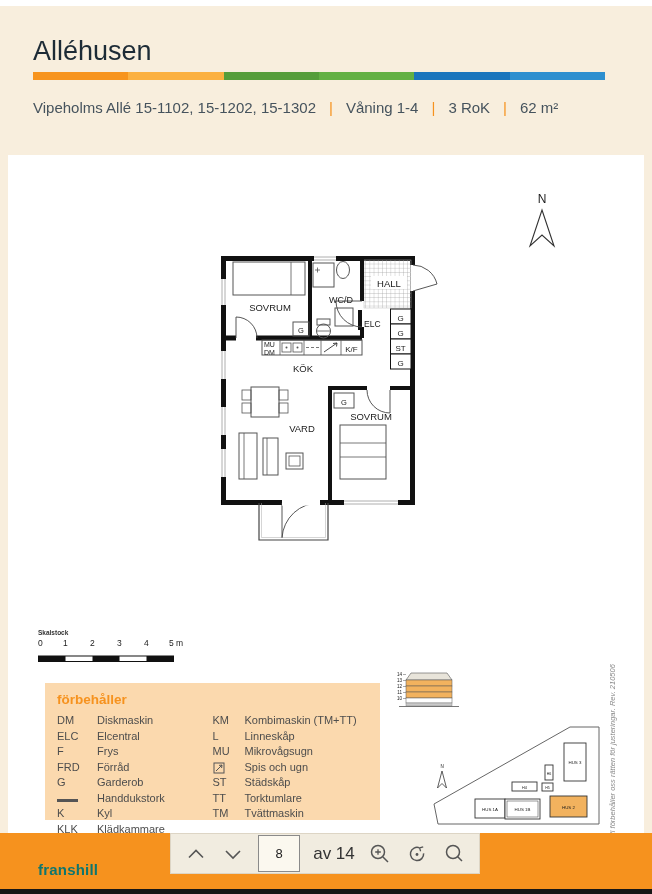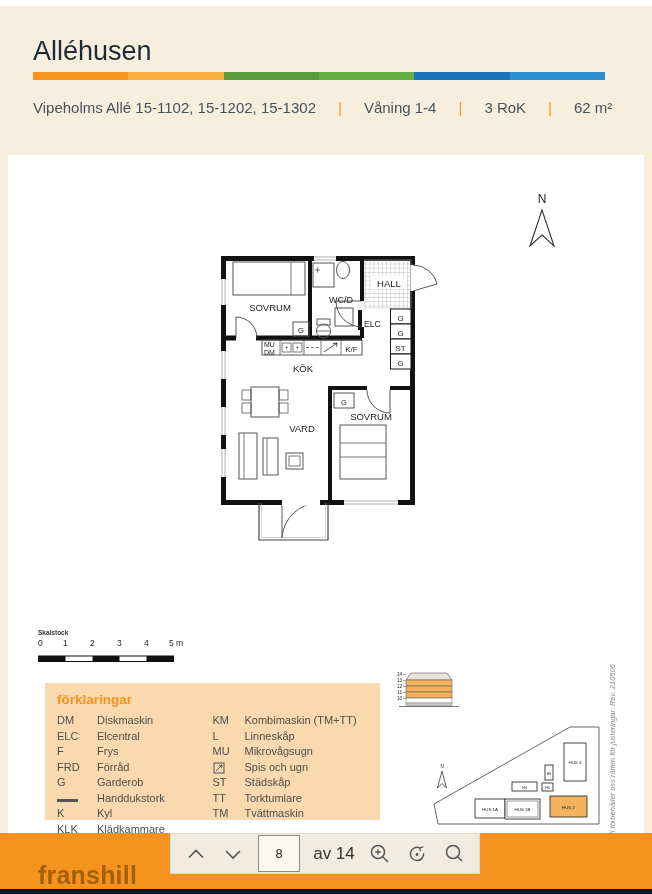--- a/index.html
+++ b/index.html
@@ -3,21 +3,21 @@
 <meta charset="utf-8">
 <style>
   html,body{margin:0;padding:0;}
   body{font-family:"Liberation Sans",sans-serif;background:#fff;}
   .page{position:relative;width:652px;height:894px;background:#f8eedd;overflow:hidden;}
   .whitecard{position:absolute;left:8px;top:155px;width:636px;height:678px;background:#ffffff;}
   
   .title{position:absolute;left:33px;top:36px;font-size:27px;font-weight:normal;color:#1d2b36;margin:0;letter-spacing:0;}
   .stripe{position:absolute;left:33px;top:72px;width:572px;height:8px;display:flex;}
   .stripe div{flex:1;height:8px;}
-  .subtitle{position:absolute;left:33px;top:99px;display:flex;align-items:center;gap:22px;font-size:15px;color:#46535d;}
+  .subtitle{position:absolute;left:33px;top:99px;display:flex;align-items:center;gap:13px;font-size:15px;color:#46535d;}
   .subtitle .sep{color:#f6921e;font-size:15px;}
   
   svg{font-family:"Liberation Sans",sans-serif;}
   svg text{fill:#1a1a1a;}
   .furn{fill:none;stroke:#555;stroke-width:1;}
   .wall{fill:#111;stroke:none;}
   .thin{fill:none;stroke:#555;stroke-width:0.8;}
   
   .scalebar{position:absolute;left:38px;top:629px;width:160px;}
   .scalebar .sbtitle{font-size:6.5px;font-weight:bold;color:#333;}
@@ -35,21 +35,21 @@
   
   .disclaimer{position:absolute;left:608px;top:645px;height:192px;writing-mode:vertical-rl;transform:rotate(180deg);font-style:italic;font-size:7.5px;color:#8a8a8a;white-space:nowrap;}
   
   .toolbar{position:absolute;left:170px;top:833px;width:310px;height:41px;background:#f1ece0;border:1px solid #ddd5c5;box-sizing:border-box;display:flex;align-items:center;justify-content:space-between;padding:0 13px;z-index:5;}
   .tbtn{background:none;border:none;padding:0;cursor:pointer;display:flex;align-items:center;}
   .pagebox{width:36px;height:33px;background:#fbf8ef;border:1px solid #8a8a8a;text-align:center;font-size:13px;color:#222;font-family:"Liberation Sans",sans-serif;}
   .oflabel{font-size:17px;color:#333;}
   
   .footer{position:absolute;left:0;top:833px;width:652px;height:56px;background:#f6921e;}
   .blackbar{position:absolute;left:0;top:889px;width:652px;height:5px;background:#161616;}
-  .brandleft{position:absolute;left:38px;top:861px;font-size:25px;font-weight:bold;color:#a16207;letter-spacing:0.2px;}
+  .brandleft{position:absolute;left:38px;top:861px;font-size:15px;font-weight:bold;color:#0f766e;letter-spacing:0.2px;}
   .brandright{position:absolute;right:12px;top:863px;display:flex;align-items:center;gap:7px;}
   .brandright span{font-size:20px;font-weight:bold;color:#fff;letter-spacing:0.2px;}
   .topwhite{position:absolute;left:0;top:0;width:652px;height:6px;background:#fff;}
 </style>
 </head>
 <body>
 
 <div class="page">
   <div class="topwhite"></div>
 
@@ -231,21 +231,21 @@
     </div>
     <svg width="140" height="8" viewBox="0 0 140 8">
       <rect x="0.5" y="1" width="135" height="5.5" fill="#fff" stroke="#111" stroke-width="1"></rect>
       <rect x="0.5" y="1" width="27" height="5.5" fill="#111"></rect>
       <rect x="54.5" y="1" width="27" height="5.5" fill="#111"></rect>
       <rect x="108.5" y="1" width="27" height="5.5" fill="#111"></rect>
     </svg>
   </div>
 
   <div class="legend">
-    <h2>förklaringar</h2>
+    <h2>förbehåller</h2>
     <div class="legcols">
       <div class="legcol">
         <div class="legrow">
             <span class="abbr">DM</span>
             <span>Diskmaskin</span>
           </div>
         <div class="legrow">
             <span class="abbr">ELC</span>
             <span>Elcentral</span>
           </div>

